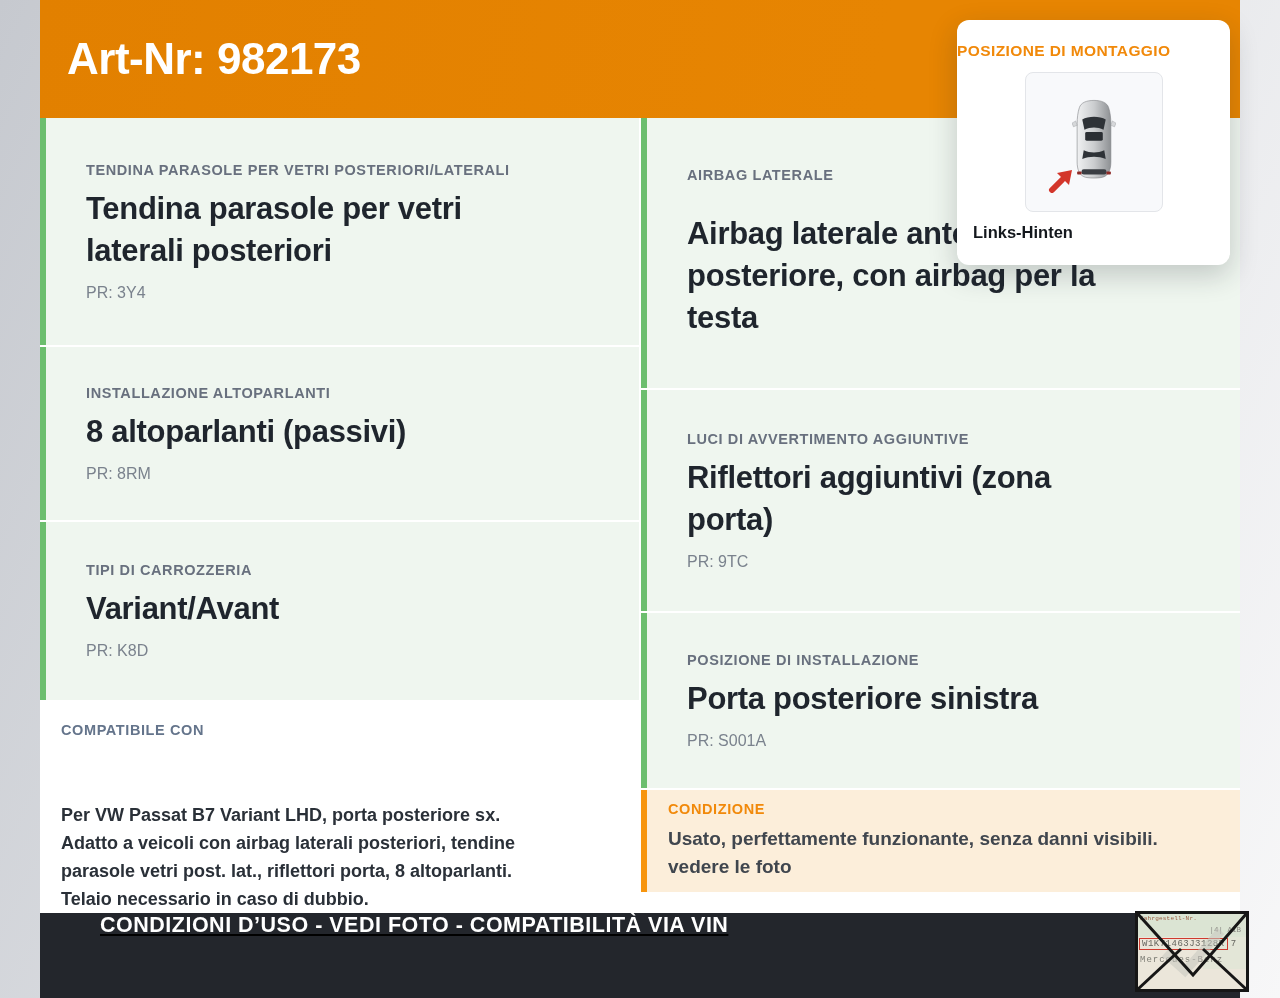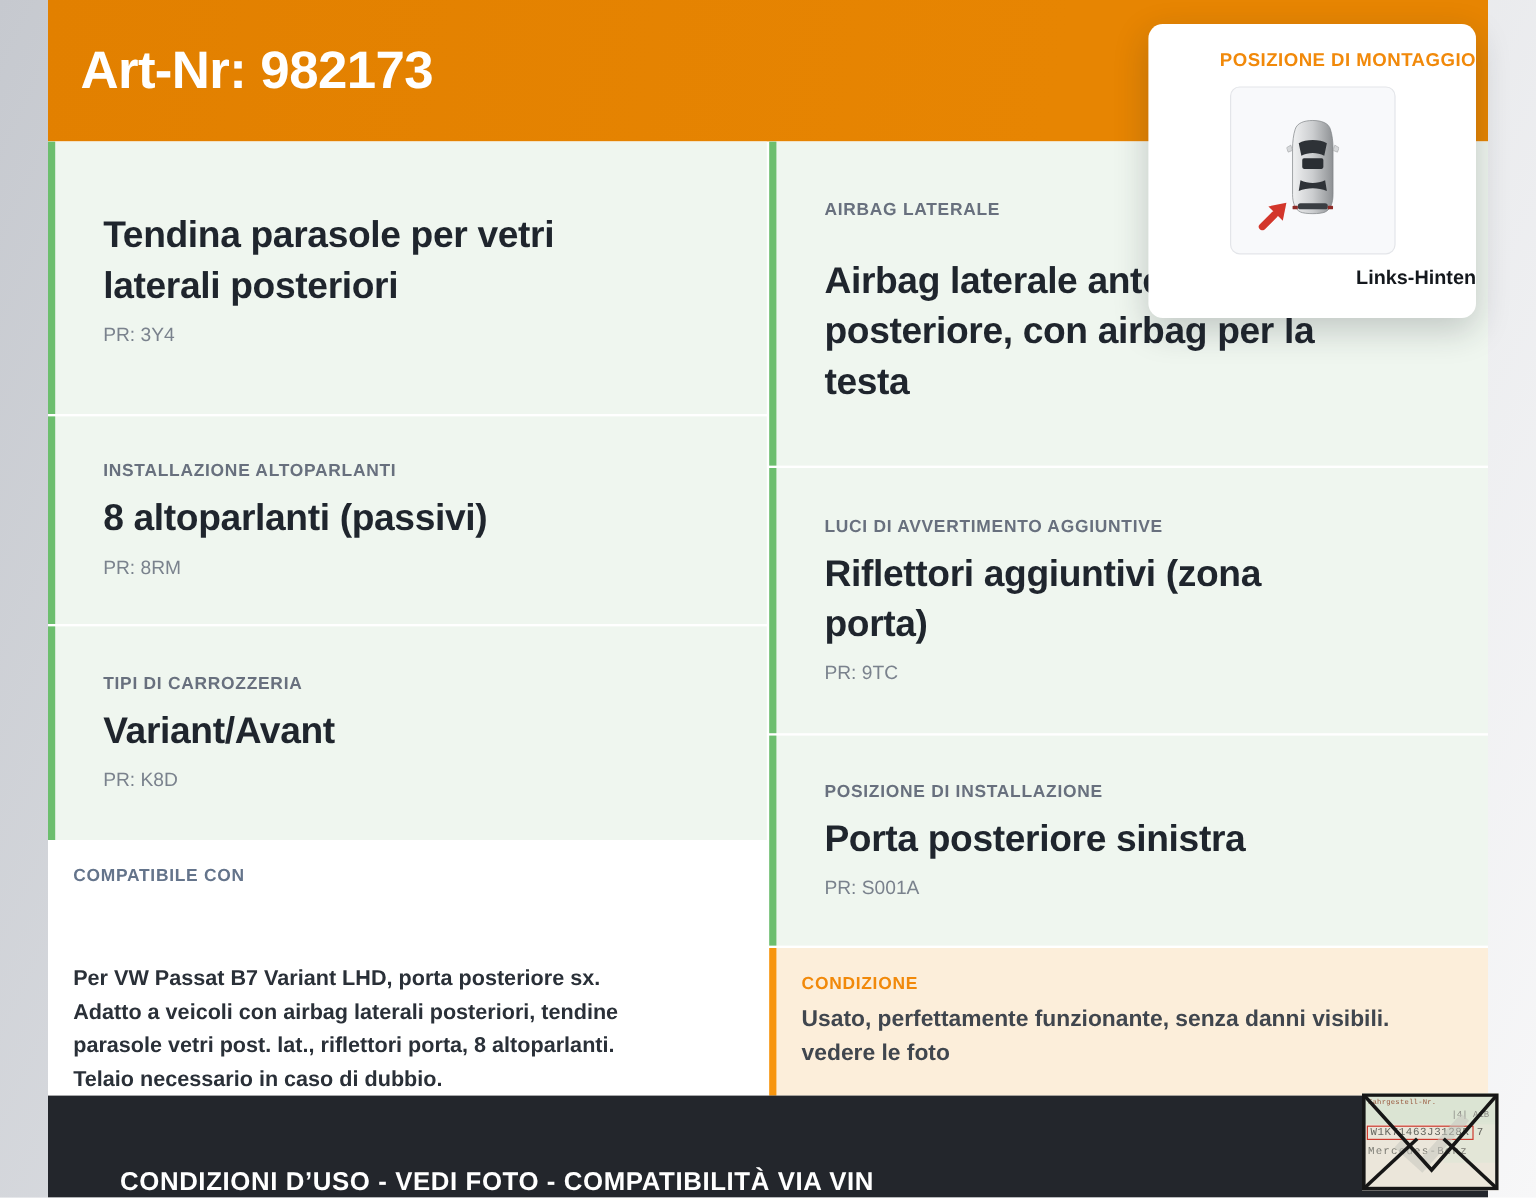--- a/index.html
+++ b/index.html
@@ -35,31 +35,31 @@
   .card.white .label{color:#64748B;}
   .card.condition .label{color:var(--accent-orange,#F1890A);margin-bottom:8px;}
   .title{font-size:31px;line-height:42px;font-weight:700;color:var(--title-dark,#1F252D);letter-spacing:-0.3px;}
   .title .tline{display:block;white-space:nowrap;}
   .pr{font-size:16px;color:var(--pr-gray,#7A828D);margin-top:12px;}
   .body-text{font-size:18px;line-height:28px;font-weight:700;color:var(--body-dark,#2A3038);}
   .card.condition .body-text{font-size:19px;font-weight:600;color:#40464E;}
   .body-text .bline{display:block;white-space:nowrap;}
   
   .l1{height:227px;} .l2{height:173px;} .l3{height:178px;} .l4{height:211px;}
-  .r1{height:270px;gap:20px;} .r2{height:221px;} .r3{height:175px;} .r4{height:123px;}
+  .r1{height:270px;gap:20px;} .r2{height:221px;} .r3{height:175px;} .r4{height:102px;}
   
   .popup{position:absolute;left:917px;top:20px;width:273px;height:245px;background:#fff;
-    border-radius:12px;box-shadow:0 10px 28px rgba(30,35,45,0.22);z-index:10;padding-top:22px;text-align:right;}
+    border-radius:12px;box-shadow:0 10px 28px rgba(30,35,45,0.22);z-index:10;padding-top:22px;text-align:left;}
   .popup-heading{font-size:15.5px;font-weight:800;color:var(--accent-orange,#F1890A);letter-spacing:0.4px;}
   .car-box{width:138px;height:140px;margin:12px auto 0;background:#F8F9FB;border:1px solid #E3E5E9;
     border-radius:8px;position:relative;display:flex;align-items:center;justify-content:center;}
   .car-box .arrow{position:absolute;left:20px;bottom:14px;}
   .popup-position{font-size:16.5px;font-weight:700;color:#14181D;margin-top:11px;padding-left:16px;}
   
-  .footer{height:85px;background:var(--footer-bg,#23262C);display:flex;align-items:flex-end;padding-left:60px;position:relative;}
+  .footer{height:85px;background:var(--footer-bg,#23262C);display:flex;align-items:flex-start;padding-left:60px;position:relative;text-decoration:underline;}
   .footer-text{color:#fff;font-size:21.5px;font-weight:700;letter-spacing:0.5px;white-space:nowrap;}
   
   .vin-doc{position:absolute;left:1053px;top:911px;width:114px;height:81px;z-index:5;}
   .vin-paper{width:100%;height:100%;background:#EBE6DA;position:relative;overflow:hidden;
     font-family:"Liberation Mono", monospace;margin-left:42px;}
   .vin-band{position:absolute;left:0;top:0;width:100%;height:26px;background:#D8E3D1;opacity:0.85;}
   .vin-band2{position:absolute;right:0;top:24px;width:46px;height:34px;background:#DDE6D6;opacity:0.6;}
   .vin-label{position:absolute;left:5px;top:4px;font-size:6px;color:#9A5A40;letter-spacing:0.2px;}
   .vin-row-small{position:absolute;right:8px;top:15px;font-size:7.5px;color:#8A8A84;}
   .vin-line{position:absolute;left:4px;top:27px;font-size:9px;color:#66665F;letter-spacing:0.5px;white-space:nowrap;}
@@ -74,20 +74,21 @@
 <div class="page">
 
   <header class="header">
     <h1>Art-Nr: 982173</h1>
   </header>
 
   <div class="main">
 
     <div class="col">
       <section class="card l1">
+        <div class="label">TENDINA PARASOLE PER VETRI POSTERIORI/LATERALI</div>
         <h2 class="title">
           <span class="tline">Tendina parasole per vetri</span>
           <span class="tline">laterali posteriori</span>
         </h2>
         <div class="pr">PR: 3Y4</div>
       </section>
 
       <section class="card l2">
         <div class="label">INSTALLAZIONE ALTOPARLANTI</div>
         <h2 class="title">

